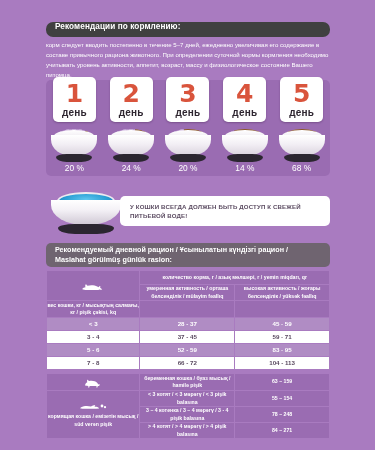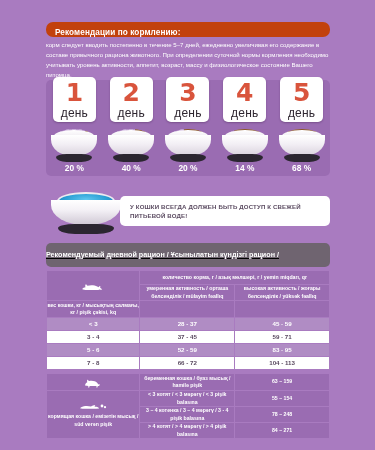--- a/index.html
+++ b/index.html
@@ -16,23 +16,23 @@
     box-sizing:border-box;
   }
   
   .panel{
     position:absolute;
     box-sizing:border-box;
   }
   
   .hdr-bar{
     left:46px;top:22px;width:284px;height:15px;
-    background:#c2410c;
+    background:#404040;
     border-radius:7px;
-    display:flex;align-items:flex-end;
+    display:flex;align-items:flex-start;
     padding-left:9px;
   }
   .hdr-bar span{
     color:#ffffff;font-size:8.2px;font-weight:bold;
     letter-spacing:.1px;white-space:nowrap;
   }
   
   .intro{
     left:46px;top:40px;width:286px;
     color:#ffffff;font-size:6.1px;line-height:1.62;
@@ -55,21 +55,21 @@
     display:flex;flex-direction:column;
     align-items:center;justify-content:center;
     box-shadow:0 1px 2px rgba(60,30,70,.35);
   }
   .day-num{
     font-size:25px;line-height:25px;font-weight:bold;
     color:#d9543c;
     font-family:"DejaVu Sans",sans-serif;
   }
   .day-word{
-    font-size:12px;font-weight:normal;color:#2e2630;
+    font-size:10px;font-weight:bold;color:#2e2630;
     margin-top:1px;letter-spacing:.2px;
   }
   
   .bowls-row{
     position:absolute;left:46px;top:122px;width:284px;height:40px;
     display:flex;justify-content:space-around;align-items:flex-end;
   }
   .bowl{
     position:relative;width:50px;height:36px;
   }
@@ -108,21 +108,21 @@
     position:absolute;left:7px;bottom:0px;width:36px;height:8px;
     background:#2b2630;
     border-radius:50%/70% 70% 100% 100%;
   }
   
   .pct-row{
     position:absolute;left:46px;top:162px;width:284px;height:12px;
     display:flex;justify-content:space-around;align-items:center;
   }
   .pct{
-    color:#ffffff;font-size:8.4px;font-weight:bold;
+    color:#ffffff;font-size:8.4px;font-weight:normal;
     width:43px;text-align:center;
   }
   
   .water-bowl{
     position:absolute;left:50px;top:190px;width:72px;height:44px;
   }
   .w-water{
     position:absolute;left:7px;top:2px;width:58px;height:18px;
     border-radius:50%;
     background:radial-gradient(ellipse at 50% 40%,#5fc7ef 0%,#2a9fd4 55%,#1b6fa8 100%);
@@ -148,21 +148,21 @@
   }
   .water-note span{
     color:#5a4a60;font-size:6.1px;font-weight:bold;
     line-height:1.55;letter-spacing:.15px;
   }
   
   .tbl-title{
     left:46px;top:243px;width:284px;height:24px;
     background:#6f6470;border-radius:5px;
     display:flex;flex-direction:column;justify-content:center;
-    box-sizing:border-box;text-decoration:underline;
+    padding-left:9px;box-sizing:border-box;
   }
   .tbl-title span{
     color:#ffffff;font-size:7.2px;font-weight:bold;line-height:1.45;
   }
   
   .tbl{
     position:absolute;left:46px;top:270px;width:284px;
     border-collapse:separate;border-spacing:1px;
     table-layout:fixed;
   }
@@ -262,37 +262,38 @@
           <div class="stripes" style="width: 0%;"></div>
         </div>
       <div class="bowl-rim"></div>
         <div class="bowl-body"></div>
         <div class="bowl-base"></div>
     </div>
   </div>
 
   <div class="pct-row">
     <div class="pct">20 %</div>
-    <div class="pct">40 %</div>
+    <div class="pct">24 %</div>
     <div class="pct">20 %</div>
     <div class="pct">14 %</div>
     <div class="pct">68 %</div>
   </div>
 
   <div class="water-bowl">
     <div class="w-water"></div>
     <div class="w-body"></div>
     <div class="w-base"></div>
   </div>
   <div class="water-note">
     <span>У КОШКИ ВСЕГДА ДОЛЖЕН БЫТЬ ДОСТУП К СВЕЖЕЙ ПИТЬЕВОЙ ВОДЕ!</span>
   </div>
 
   <div class="panel tbl-title">
     <span>Рекомендуемый дневной рацион / Ұсынылатын күндізгі рацион /</span>
+    <span>Maslahat görülmüş günlük rasion:</span>
   </div>
 
   <table class="tbl">
     <colgroup>
         <col style="width:33%">
         <col style="width:33.5%">
         <col style="width:33.5%">
       </colgroup>
     <tbody>
       <tr>

